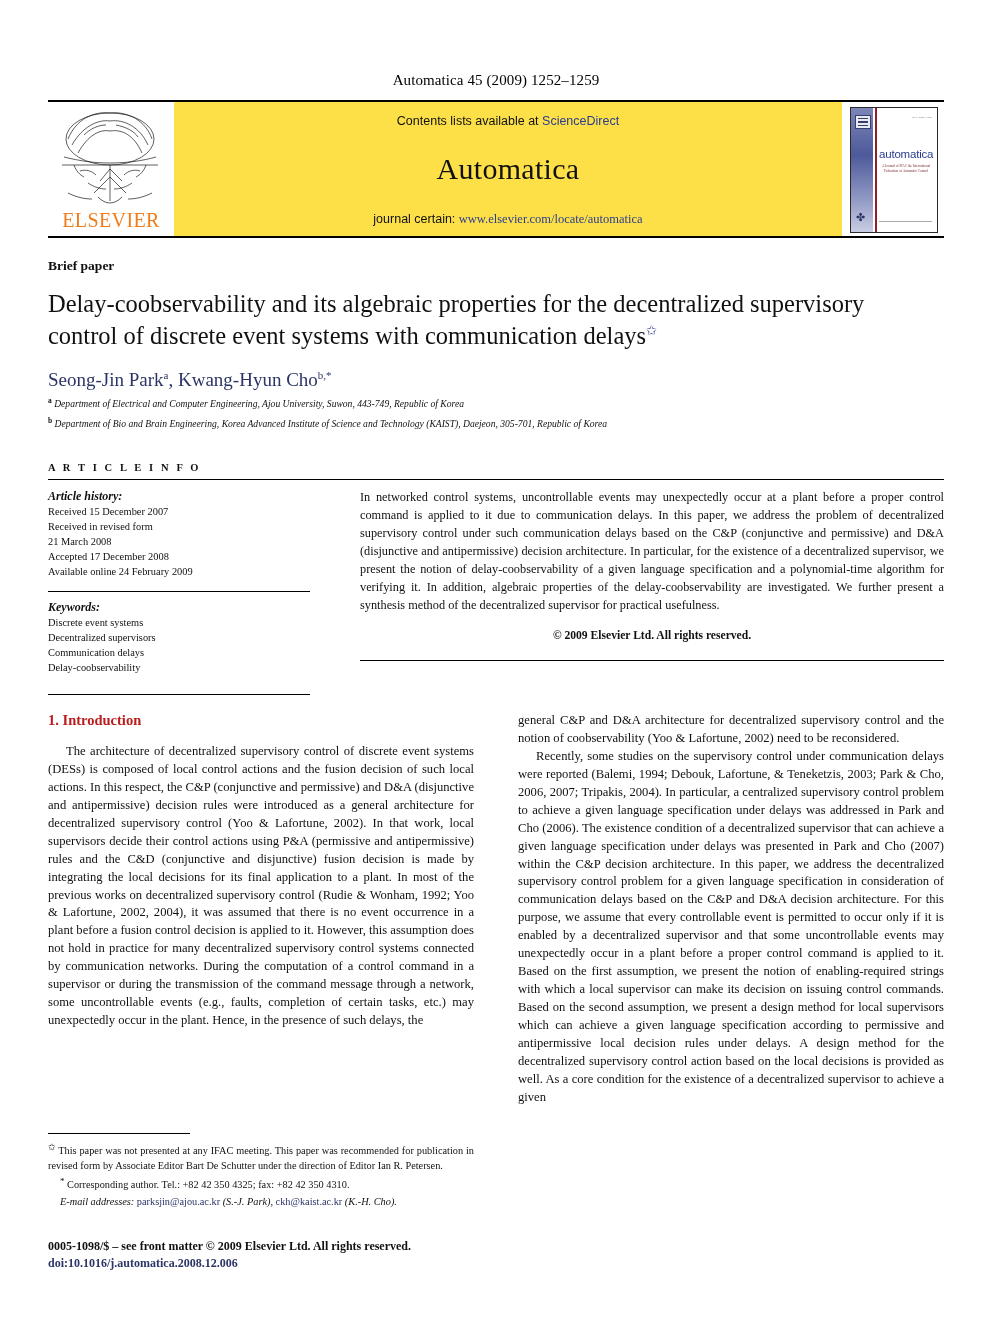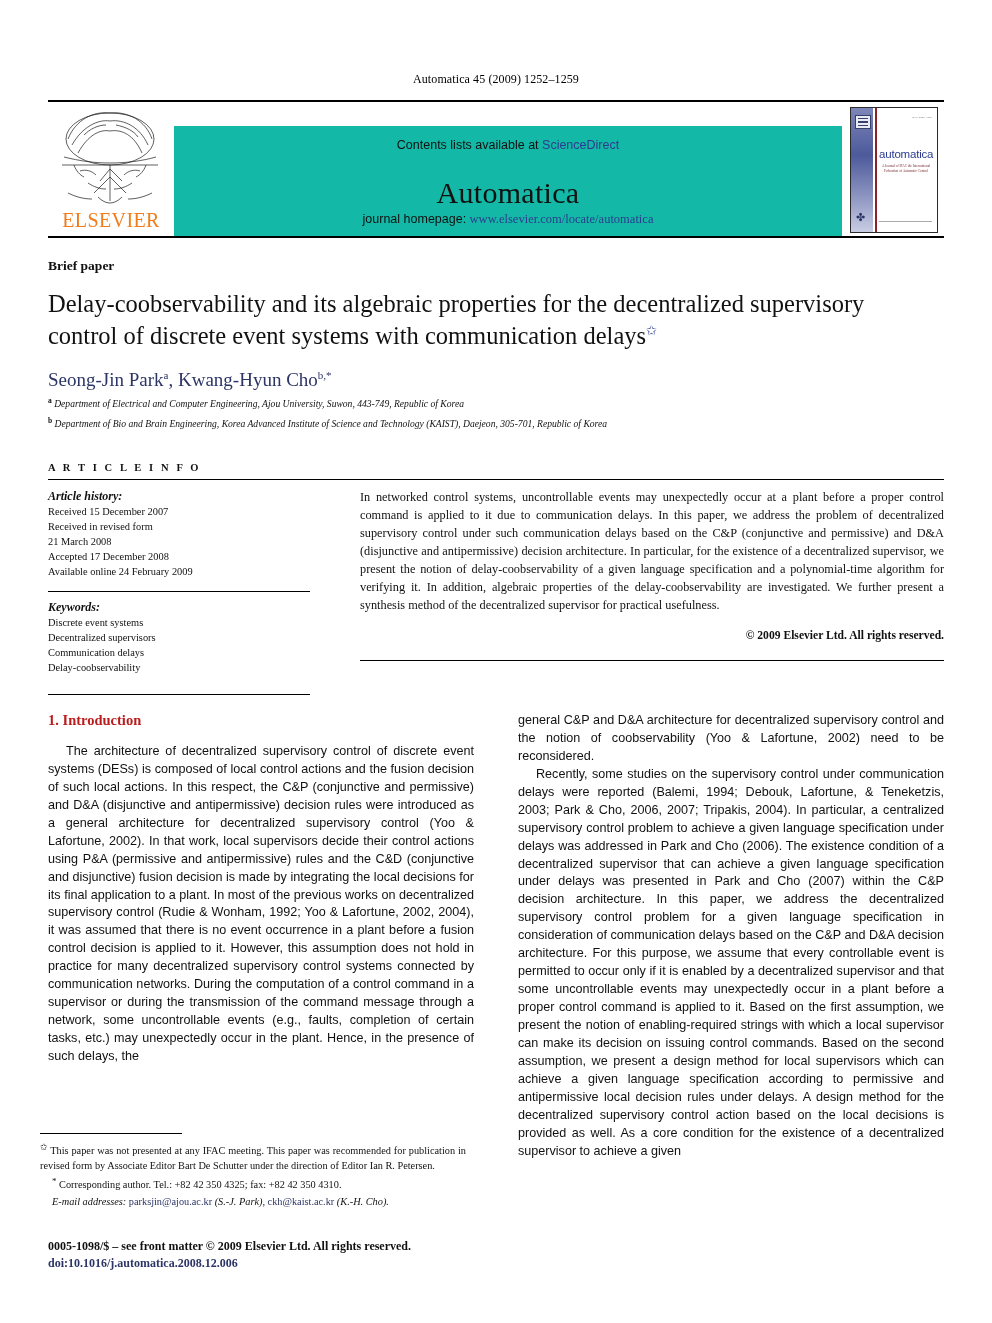--- a/index.html
+++ b/index.html
@@ -22,21 +22,21 @@
   }
 
   
   .running-head {
     position: absolute;
     top: 72px;
     left: 0;
     width: 992px;
     text-align: center;
     font-family: "Liberation Serif", serif;
-    font-size: 12px;
+    font-size: 15px;
     letter-spacing: 0.1px;
     color: #000;
   }
 
   
   .masthead {
     position: absolute;
     top: 100px;
     left: 48px;
     width: 896px;
@@ -68,23 +68,22 @@
     left: 0; right: 0;
     text-align: center;
     font-family: "Liberation Serif", serif;
     font-size: 20px;
     letter-spacing: 0.4px;
     color: #f07c1b;
     font-weight: 400;
   }
   .masthead-center {
     flex: 1 1 auto;
-    background: #14b8a6;
+    background: #fde047;
     position: relative;
-    margin-top: 24px;
   }
   .contents-line {
     position: absolute;
     top: 12px; left: 0; right: 0;
     text-align: center;
     font-family: "Liberation Sans", sans-serif;
     font-size: 12.5px;
     color: #111;
   }
   .contents-line .sd {
@@ -306,21 +305,21 @@
     font-family: "Liberation Serif", serif;
     font-size: 12.3px;
     line-height: 1.46;
     color: #111;
     text-align: justify;
   }
   .copyright-line {
     font-family: "Liberation Serif", serif;
     font-size: 11.6px;
     color: #111;
-    text-align: right;
+    text-align: center;
     margin-top: 14px;
     font-weight: bold;
   }
   .abstract-rule-bottom {
     border-top: 1.6px solid #000;
     margin-top: 18px;
   }
   .info-rule-bottom {
     border-top: 1.6px solid #000;
     margin-top: 18px;
@@ -342,35 +341,35 @@
     position: relative;
   }
   h2.sec-title {
     font-family: "Liberation Serif", serif;
     font-size: 14.5px;
     font-weight: bold;
     margin: 0 0 14px 0;
     color: #b91c1c;
   }
   p.para {
-    font-family: Liberation Sans, sans-serif;
+    font-family: Liberation Serif, serif;
     font-size: 12.6px;
     line-height: 1.425;
     text-align: justify;
     margin: 0;
     color: #111;
     text-indent: 18px;
     hyphens: auto;
   }
   p.para.noindent { text-indent: 0; }
 
   
   .footnotes {
     position: absolute;
-    left: 40px;
+    left: 48px;
     top: 1133px;
     width: 426px;
   }
   .fn-rule {
     border-top: 0.9px solid #000;
     width: 142px;
     margin-bottom: 7px;
   }
   .fn {
     font-family: "Liberation Serif", serif;
@@ -438,21 +437,21 @@
         </svg>
         <div class="elsevier-word">ELSEVIER</div>
       </div>
 
       <div class="masthead-center">
         <div class="contents-line">
           <span>Contents lists available at </span><span class="sd">ScienceDirect</span>
         </div>
         <div class="journal-title">Automatica</div>
         <div class="homepage-line">
-          <span>journal homepage: </span><span class="url">www.elsevier.com/locate/automatica</span>
+          <span>journal certain: </span><span class="url">www.elsevier.com/locate/automatica</span>
         </div>
       </div>
 
       <div class="cover-thumb">
         <div class="cover-box">
           <div class="cover-leftband"></div>
           <div class="cover-rule"></div>
           <div class="cover-ifac">
               <i></i>
               <i></i>

